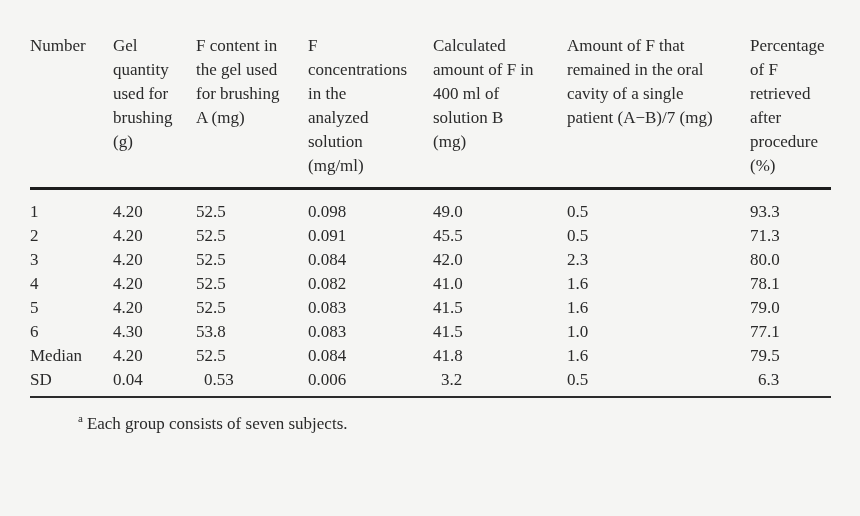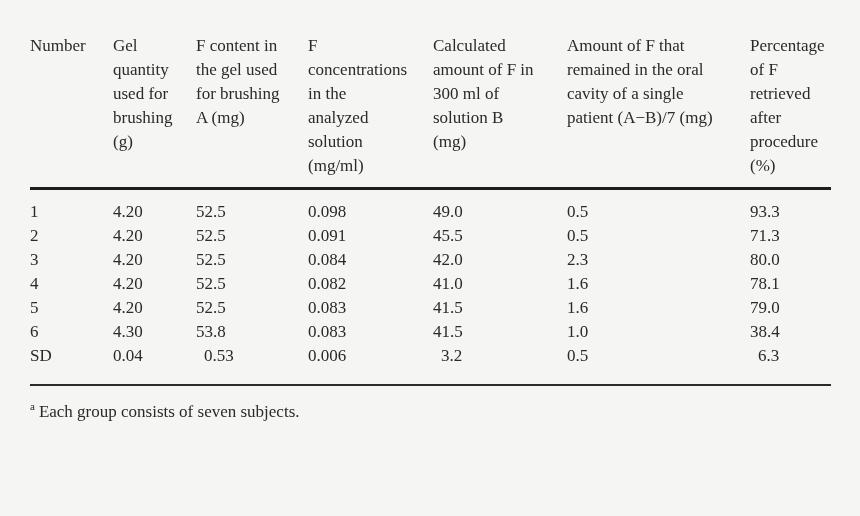--- a/index.html
+++ b/index.html
@@ -34,30 +34,31 @@
   .paper-table thead tr {
     border-bottom: 3px solid #1d1d1d;
   }
   .paper-table td {
     font-size: 17px;
     line-height: 24px;
     vertical-align: top;
     padding: 0 6px 0 0;
   }
   .paper-table tbody tr:first-child td { padding-top: 10px; }
-  .paper-table tbody tr:last-child td { padding-bottom: 16px; }
+  .paper-table tbody tr:last-child td { padding-bottom: 4px; }
   .paper-table tbody { border-bottom: 2px solid #2b2b2b; }
   
   .paper-table tbody tr:last-child td:nth-child(3),
   .paper-table tbody tr:last-child td:nth-child(5),
   .paper-table tbody tr:last-child td:nth-child(7) { padding-left: 8px; }
   .footnote {
     margin-top: 9px;
     font-size: 17px;
     line-height: 22px;
+    margin-left: 48px;
   }
   .footnote sup {
     font-size: 11px;
     vertical-align: super;
     margin-right: 4px;
   }
 </style>
 </head>
 <body>
 
@@ -85,21 +86,21 @@
 for brushing
 A (mg)</th>
         <th>F
 concentrations
 in the
 analyzed
 solution
 (mg/ml)</th>
         <th>Calculated
 amount of F in
-300 ml of
+400 ml of
 solution B
 (mg)</th>
         <th>Amount of F that
 remained in the oral
 cavity of a single
 patient (A−B)/7 (mg)</th>
         <th>Percentage
 of F
 retrieved
 after
@@ -153,21 +154,30 @@
           <td>1.6</td>
           <td>79.0</td>
         </tr>
         <tr>
           <td>6</td>
           <td>4.30</td>
           <td>53.8</td>
           <td>0.083</td>
           <td>41.5</td>
           <td>1.0</td>
-          <td>38.4</td>
+          <td>77.1</td>
+        </tr>
+        <tr>
+          <td>Median</td>
+          <td>4.20</td>
+          <td>52.5</td>
+          <td>0.084</td>
+          <td>41.8</td>
+          <td>1.6</td>
+          <td>79.5</td>
         </tr>
         <tr>
           <td>SD</td>
           <td>0.04</td>
           <td>0.53</td>
           <td>0.006</td>
           <td>3.2</td>
           <td>0.5</td>
           <td>6.3</td>
         </tr>

